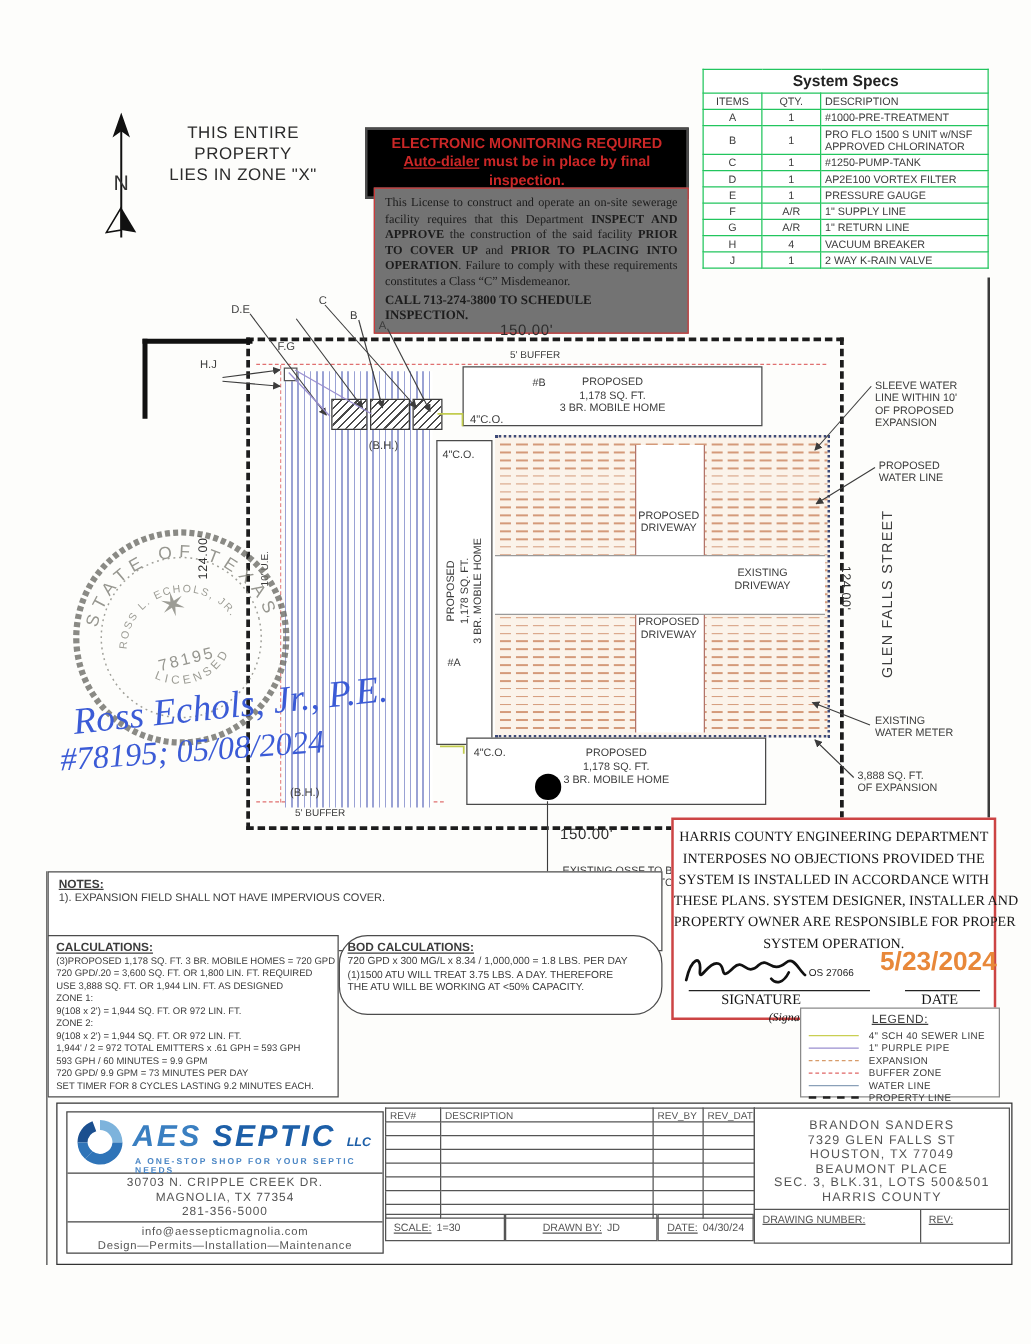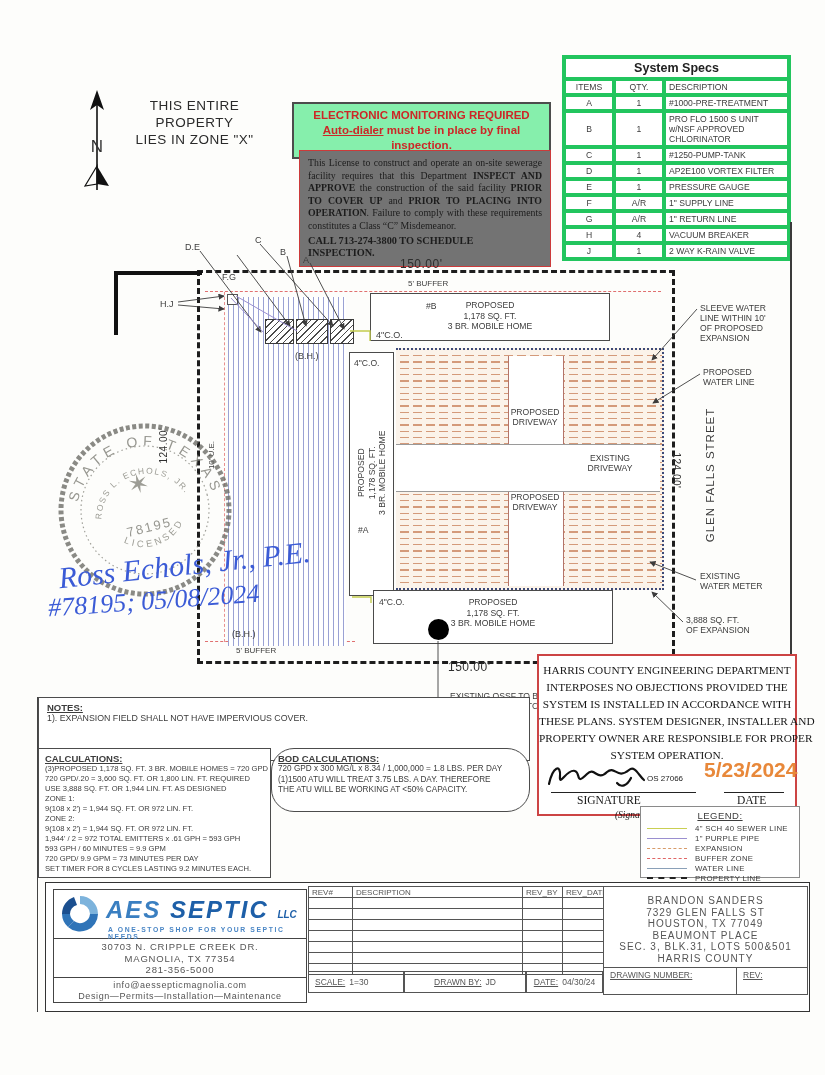--- a/index.html
+++ b/index.html
@@ -5,32 +5,32 @@
   html,body{margin:0;padding:0;background:#e9e8e5;}
   .sheet{position:relative;width:825px;height:1075px;background:#fdfdfb;overflow:hidden;
          font-family:"Liberation Sans",sans-serif;color:#333;}
   .abs{position:absolute;}
   .nowrap{white-space:nowrap;}
   .ctr{text-align:center;}
   .ln{white-space:nowrap;}
 
   
   .zone-note{font-size:13.5px;line-height:17px;color:#2b2b2b;text-align:center;letter-spacing:.5px;}
-  .monitor-box{border:2px solid #4c4c4c;background:#86efac;padding:4px 6px;text-align:center;
+  .monitor-box{border:2px solid #4c4c4c;background:#000000;padding:4px 6px;text-align:center;
                font-weight:bold;font-size:11.5px;line-height:15px;color:#cc2727;}
   .monitor-box .u{text-decoration:underline;}
   .license-box{border:1.5px solid #cc3a3a;background:#737373;padding:6px 8px;
                font-family:"Liberation Serif",serif;font-size:9.8px;line-height:12.6px;
                text-align:justify;color:#1c1c1c;}
   .license-box b{font-weight:bold;}
   .license-box .call{text-align:left;font-weight:bold;margin-top:2px;font-size:10.3px;}
 
   
   .specs{border-collapse:collapse;background:#fff;width:229px;}
-  .specs th,.specs td{border:4px solid #22c55e;font-size:8.6px;padding:1px 3px;color:#3c3c3c;margin-top:40px;}
+  .specs th,.specs td{border:1px solid #22c55e;font-size:8.6px;padding:1px 3px;color:#3c3c3c;margin-top:40px;}
   .specs .title{font-size:12.5px;font-weight:bold;text-align:center;padding:2px;color:#222;}
   .specs .c{text-align:center;}
   .specs .l{text-align:left;}
   .specs th{text-align:left;font-weight:normal;}
   .specs th.c{text-align:center;}
 
   
   .prop-line{border:3px dashed #1d1d1d;}
   .street-line{width:1.5px;background:#3a3a3a;}
   .buffer-line{height:0;border-top:1.3px dashed #e07070;}
@@ -200,21 +200,21 @@
 
   <div class="abs tank" style="left:265px;top:319px;width:27px;height:23px;"></div>
   <div class="abs tank" style="left:296px;top:319px;width:30px;height:23px;"></div>
   <div class="abs tank" style="left:330px;top:319px;width:22px;height:23px;"></div>
 
   <div class="abs plan-label" style="left:185px;top:242px;">D.E</div>
   <div class="abs plan-label" style="left:222px;top:246px;margin-top:26px;">F.G</div>
   <div class="abs plan-label" style="left:255px;top:235px;">C</div>
   <div class="abs plan-label" style="left:280px;top:247px;">B</div>
   <div class="abs plan-label" style="left:303px;top:255px;">A</div>
-  <div class="abs plan-label" style="left:160px;top:299px;text-align:right;">H.J</div>
+  <div class="abs plan-label" style="left:160px;top:286px;text-align:right;">H.J</div>
   <div class="abs plan-label" style="left:295px;top:351px;">(B.H.)</div>
   <div class="abs plan-label" style="left:232px;top:629px;">(B.H.)</div>
   <div class="abs small-label" style="left:236px;top:646px;font-size:8px;">5' BUFFER</div>
 
   <div class="abs vwrap" style="left:148px;top:415px;width:30px;height:60px;">
     <span class="rot-ccw dim nowrap" style="font-size:10px;">124.00'</span>
   </div>
   <div class="abs vwrap" style="left:199px;top:430px;width:26px;height:50px;">
     <span class="rot-ccw small-label nowrap" style="font-size:8px;">10' U.E.</span>
   </div>

